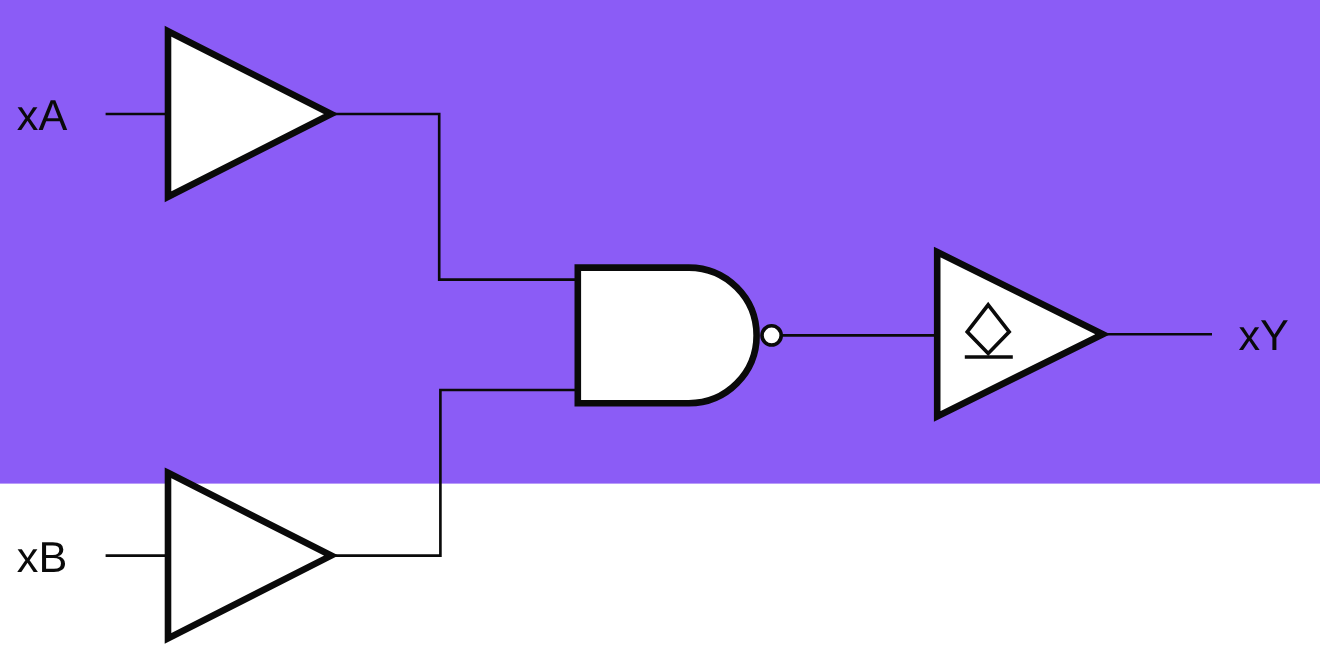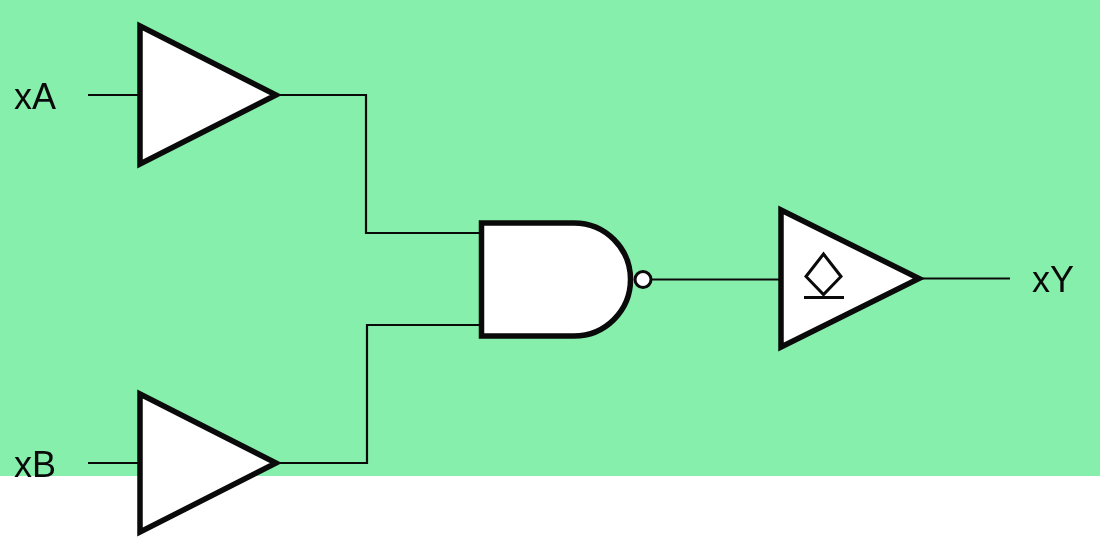--- a/index.html
+++ b/index.html
@@ -5,22 +5,22 @@
   html, body {
     margin: 0;
     padding: 0;
     background: #ffffff;
     width: 1100px;
     height: 560px;
     overflow: hidden;
   }
   .diagram-wrap {
     width: 1100px;
-    height: 476px;
-    background: #86efac;
+    height: 403px;
+    background: #8b5cf6;
   }
   svg { display: block; }
   .wire {
     stroke: #0a0a0a;
     stroke-width: 2.2;
     fill: none;
   }
   .gate {
     stroke: #0a0a0a;
     stroke-width: 5.5;

